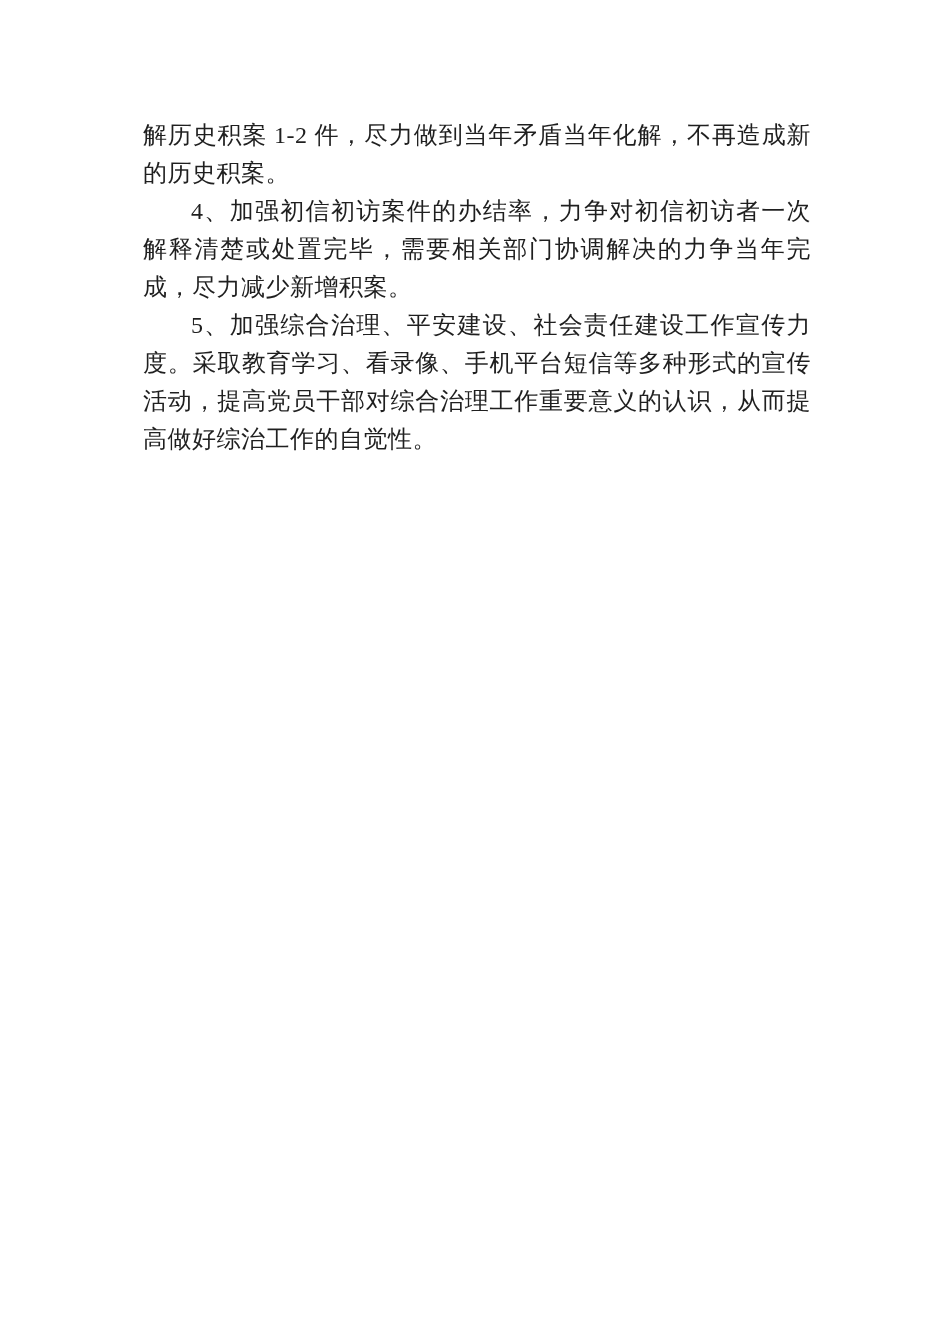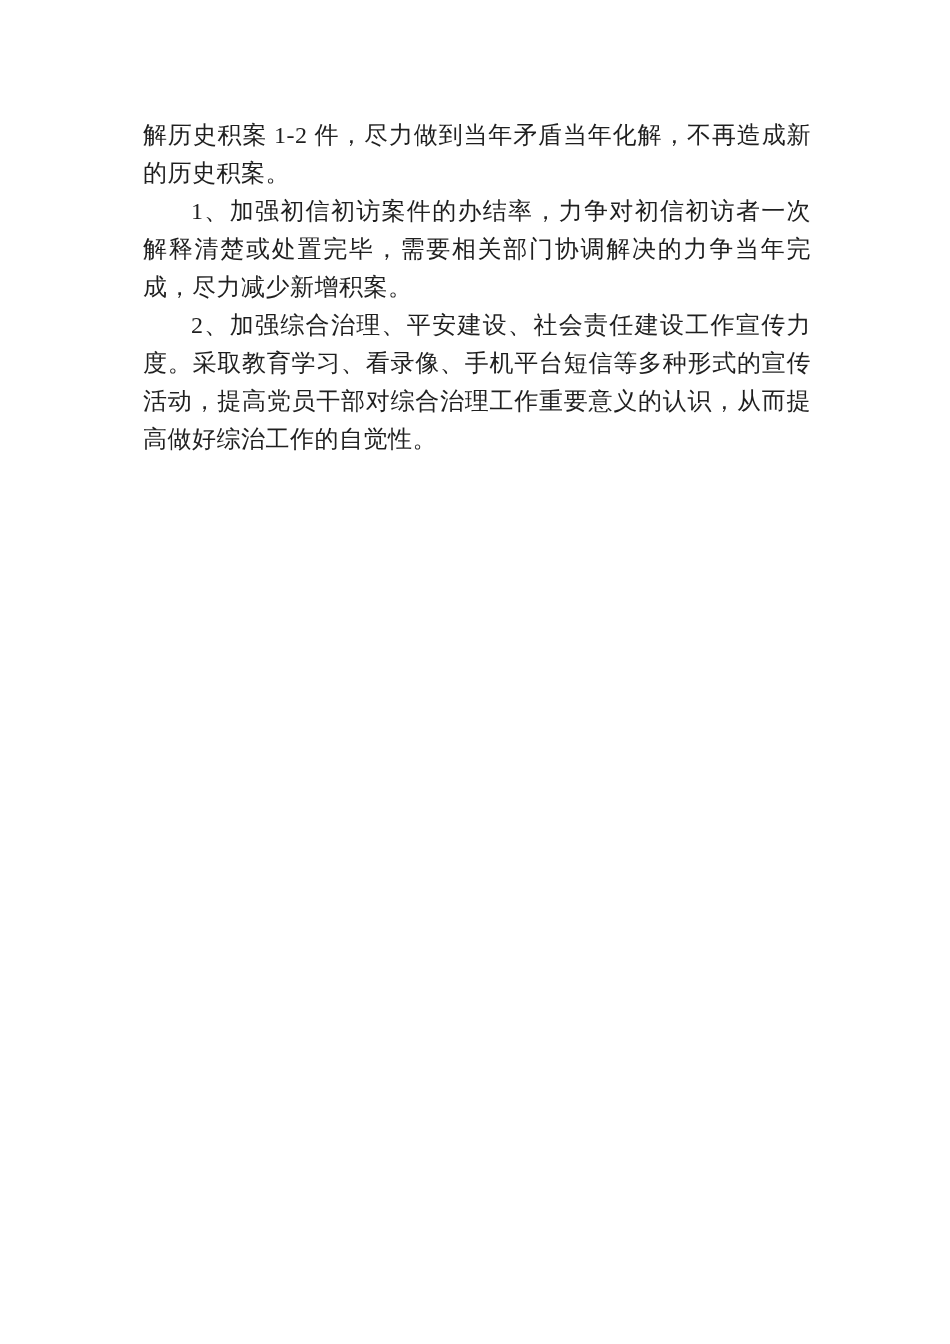--- a/index.html
+++ b/index.html
@@ -44,19 +44,19 @@
     text-align: left;
   }
 </style>
 </head>
 <body>
 
 <div class="page">
 
   <div class="content">
     <p>解历史积案 1-2 件，尽力做到当年矛盾当年化解，不再造成新的历史积案。</p>
-    <p class="indent">1、加强初信初访案件的办结率，力争对初信初访者一次解释清楚或处置完毕，需要相关部门协调解决的力争当年完成，尽力减少新增积案。</p>
-    <p class="indent">2、加强综合治理、平安建设、社会责任建设工作宣传力度。采取教育学习、看录像、手机平台短信等多种形式的宣传活动，提高党员干部对综合治理工作重要意义的认识，从而提高做好综治工作的自觉性。</p>
+    <p class="indent">4、加强初信初访案件的办结率，力争对初信初访者一次解释清楚或处置完毕，需要相关部门协调解决的力争当年完成，尽力减少新增积案。</p>
+    <p class="indent">5、加强综合治理、平安建设、社会责任建设工作宣传力度。采取教育学习、看录像、手机平台短信等多种形式的宣传活动，提高党员干部对综合治理工作重要意义的认识，从而提高做好综治工作的自觉性。</p>
   </div>
 
   <div class="page-footer">第 2 页 共 2 页</div>
 
 </div>
 
 </body></html>

